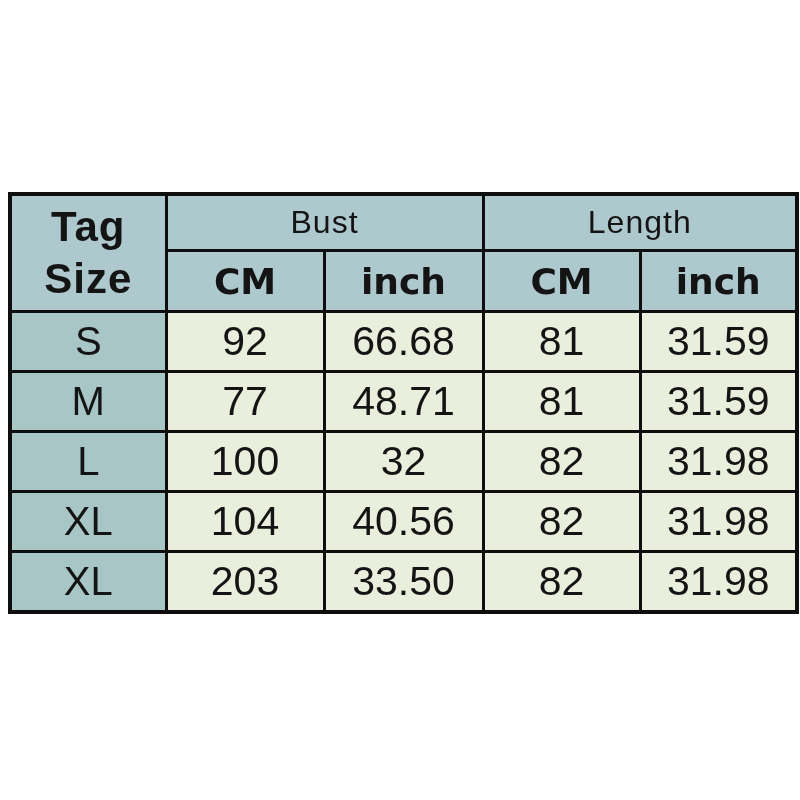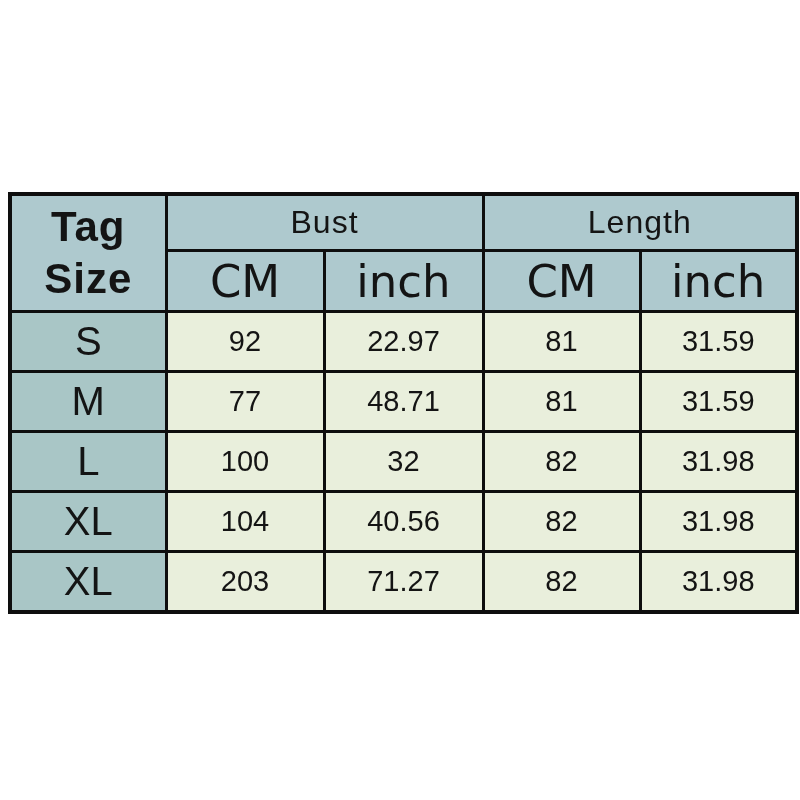--- a/index.html
+++ b/index.html
@@ -46,30 +46,30 @@
     font-weight: 700;
     line-height: 1.25;
     letter-spacing: 1px;
   }
   td.group-label {
     font-size: 32px;
     font-weight: 400;
     letter-spacing: 1px;
   }
   td.sub-label {
-    font-size: 45px;
-    font-weight: 400;
+    font-size: 36px;
+    font-weight: 700;
     font-family: "DejaVu Sans", sans-serif;
   }
   td.c-size {
     font-size: 40px;
     font-weight: 400;
   }
   td.c-val {
-    font-size: 29px;
+    font-size: 41px;
     font-weight: 400;
     margin-left: 16px;
   }
 </style>
 </head>
 <body>
 
 <div class="stage">
   <table class="size-chart">
     <colgroup>
@@ -91,21 +91,21 @@
       <tr class="r-sub">
         <td class="c-head sub-label">CM</td>
         <td class="c-head sub-label">inch</td>
         <td class="c-head sub-label">CM</td>
         <td class="c-head sub-label">inch</td>
       </tr>
 
       <tr class="r-data">
         <td class="c-size">S</td>
         <td class="c-val">92</td>
-        <td class="c-val">22.97</td>
+        <td class="c-val">66.68</td>
         <td class="c-val">81</td>
         <td class="c-val">31.59</td>
       </tr>
       <tr class="r-data">
         <td class="c-size">M</td>
         <td class="c-val">77</td>
         <td class="c-val">48.71</td>
         <td class="c-val">81</td>
         <td class="c-val">31.59</td>
       </tr>
@@ -119,19 +119,19 @@
       <tr class="r-data">
         <td class="c-size">XL</td>
         <td class="c-val">104</td>
         <td class="c-val">40.56</td>
         <td class="c-val">82</td>
         <td class="c-val">31.98</td>
       </tr>
       <tr class="r-data">
         <td class="c-size">XL</td>
         <td class="c-val">203</td>
-        <td class="c-val">71.27</td>
+        <td class="c-val">33.50</td>
         <td class="c-val">82</td>
         <td class="c-val">31.98</td>
       </tr>
     </tbody>
   </table>
 </div>
 
 </body></html>

